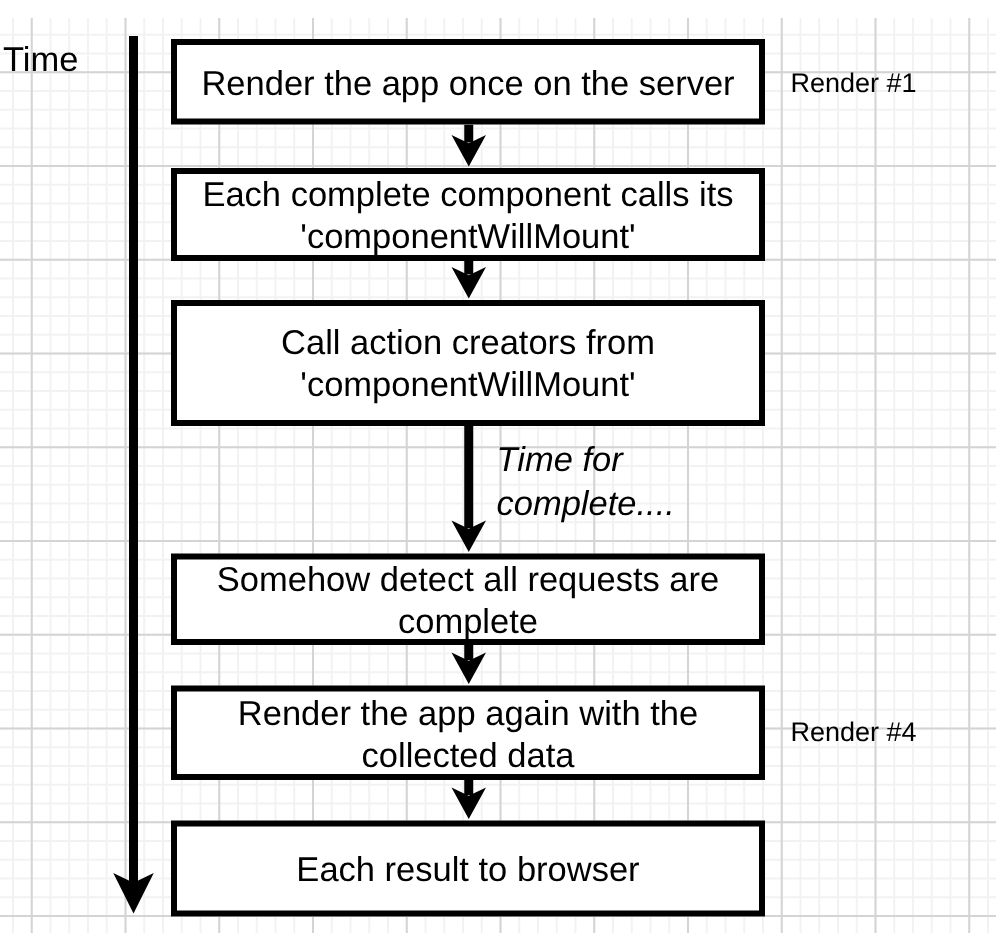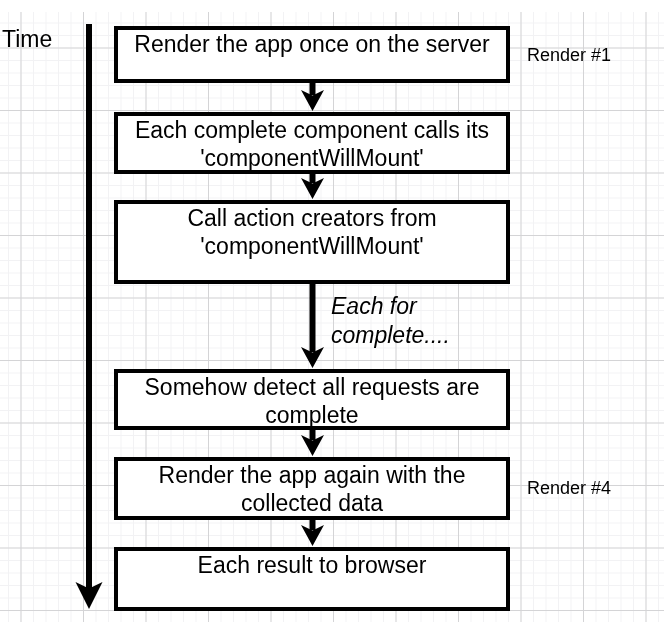--- a/index.html
+++ b/index.html
@@ -45,20 +45,21 @@
     stroke: none;
   }
   .box {
     position: absolute;
     left: 114px;
     width: 396px;
     box-sizing: border-box;
     background: #ffffff;
     border: 4px solid #000000;
     display: flex;
+    align-items: center;
     justify-content: center;
   }
   .box-text {
     text-align: center;
     font-size: 23px;
     line-height: 28px;
     color: #000000;
   }
   .box-text span { display: block; }
   .side-label {
@@ -158,17 +159,17 @@
     <div class="box-text">
       <span>Each result to browser</span>
     </div>
   </div>
 
   <span class="side-label" style="top:29px">Render #1</span>
 
   <span class="side-label" style="top:462px">Render #4</span>
 
   <div class="wait-note">
-    <span>Each for</span>
+    <span>Time for</span>
     <span>complete....</span>
   </div>
 
 </div>
 
 </body></html>

